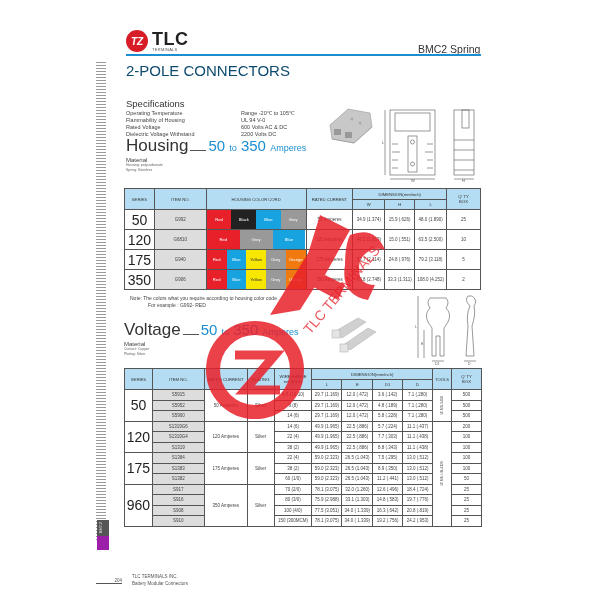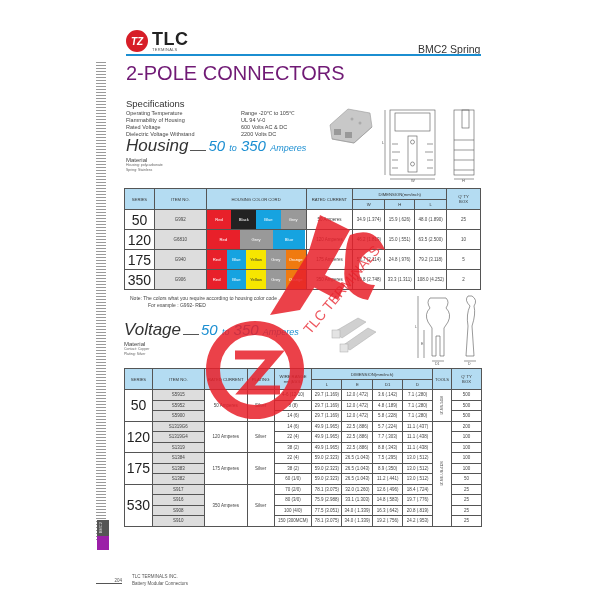--- a/index.html
+++ b/index.html
@@ -5,33 +5,33 @@
   * { box-sizing: border-box; margin: 0; padding: 0; }
   body { width: 600px; height: 600px; background: #fff; font-family: "Liberation Sans", sans-serif; position: relative; overflow: hidden; color: #333; }
   .page { position: absolute; left: 0; top: 0; width: 600px; height: 600px; }
   .logo { position: absolute; left: 126px; top: 30px; display: flex; align-items: center; }
   .logo-mark { width: 22px; height: 22px; border-radius: 50%; background: #d71e28; border: 2px solid #d71e28; display: flex; align-items: center; justify-content: center; color: #fff; font-weight: bold; font-size: 10px; font-style: italic; }
   .logo-text { margin-left: 4px; }
   .logo-title { font-size: 18px; font-weight: bold; color: #222; line-height: 16px; letter-spacing: 0.5px; }
   .logo-sub { font-size: 4px; color: #555; letter-spacing: 0.3px; }
   .series-label { position: absolute; left: 418px; top: 43px; font-size: 10.5px; color: #333; }
   .header-rule { position: absolute; left: 126px; top: 54px; width: 355px; height: 1.5px; background: #1b8ed1; }
-  .page-title { position: absolute; left: 126px; top: 62px; font-size: 20px; color: #701a75; }
+  .page-title { position: absolute; left: 126px; top: 62px; font-size: 15px; color: #0c4a6e; }
   .ruler { position: absolute; left: 96px; top: 62px; width: 10px; height: 480px;
     background: repeating-linear-gradient(to bottom, #999 0, #999 0.6px, transparent 0.6px, transparent 3px); }
   .side-tab { position: absolute; left: 97px; top: 520px; width: 12px; height: 16px; background: #555; }
   .side-tab2 { position: absolute; left: 97px; top: 536px; width: 12px; height: 14px; background: #9b1fa8; }
   .side-tab-text { position: absolute; left: 98px; top: 522px; font-size: 4px; color: #ddd; writing-mode: vertical-rl; transform: rotate(180deg); }
 
   .spec { position: absolute; left: 126px; top: 98px; }
   .spec-title { font-size: 9.5px; color: #333; }
   .spec-rows { position: absolute; left: 0; top: 12px; width: 210px; }
   .spec-row { display: flex; font-size: 5.5px; line-height: 7px; color: #444; }
   .spec-row .k { width: 115px; }
-  .section-head { position: absolute; display: flex; align-items: baseline; font-style: italic; }
+  .section-head { position: absolute; display: flex; align-items: baseline; }
   .section-head .big { font-size: 17px; color: #333; }
   .section-head .dash { display: inline-block; width: 16px; height: 1px; background: #555; margin: 0 2px 5px 2px; }
   .section-head .amp { font-size: 15px; color: #1b8ed1; }
   .section-head .amp small { font-size: 9px; }
   .material { position: absolute; font-size: 6px; color: #444; }
   .material .sub { font-size: 3.5px; line-height: 4.5px; color: #666; }
 
   .img-housing { position: absolute; left: 326px; top: 103px; width: 50px; height: 45px; }
   .drawing { position: absolute; }
 
@@ -398,21 +398,21 @@
       <td class="item-cell">S1382</td>
       <td>60 (1/0)</td>
       <td>59.0 (2.323)</td>
       <td>26.5 (1.043)</td>
       <td>11.2 (.441)</td>
       <td>13.0 (.512)</td>
       <td>50</td>
     </tr>
 
     <tr style="height:10.5px;">
-      <td rowspan="4" class="series-cell">530</td>
+      <td rowspan="4" class="series-cell">960</td>
       <td class="item-cell">S917</td>
       <td rowspan="4">350  Amperes</td>
       <td rowspan="4">Silver</td>
       <td>70 (2/0)</td>
       <td>78.1 (3.075)</td>
       <td>32.0  (1.260)</td>
       <td>12.6 (.496)</td>
       <td>18.4 (.724)</td>
       <td>25</td>
     </tr>

